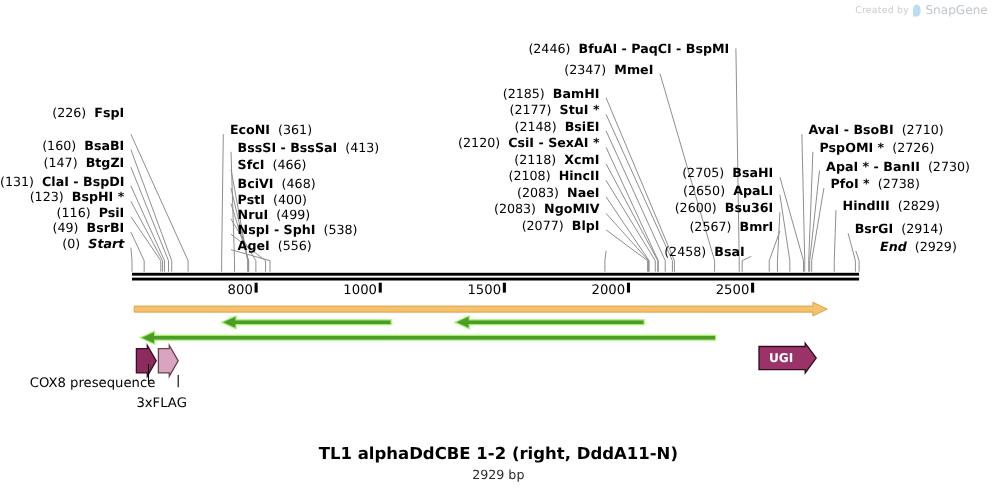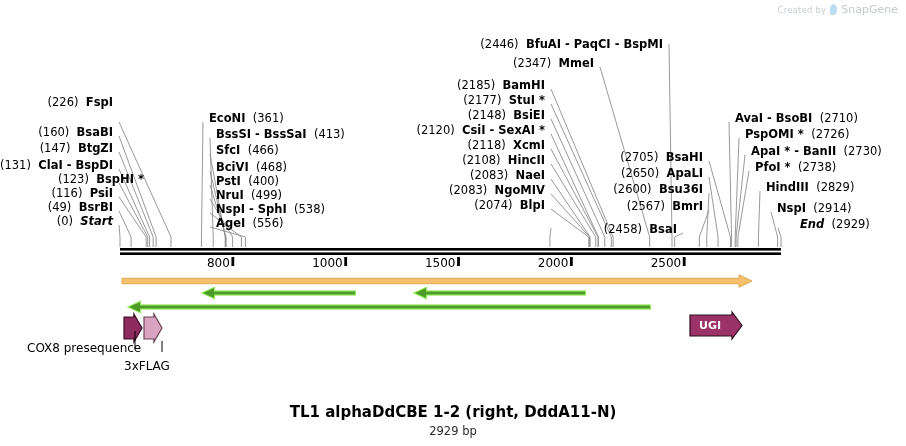--- a/index.html
+++ b/index.html
@@ -122,55 +122,55 @@
     <line x1="135" y1="331" x2="135" y2="349" stroke="#000" stroke-width="1"></line>
     <path d="M 144 317 L 153.9 317 L 153.9 314 L 162 328 L 153.9 342 L 153.9 339 L 144 339 Z" fill="#d9a4c0" stroke="#6b4156" stroke-width="1.2"></path>
     <line x1="162" y1="341" x2="162" y2="352" stroke="#000" stroke-width="1"></line>
     <path d="M 690 315 L 732 315 L 732 312 L 742 325.5 L 732 339 L 732 336 L 690 336 Z" fill="#9c3368" stroke="#2e0d1d" stroke-width="1.2"></path>
   </svg>
 
 <div class="layer" id="enzyme-layer">
     <div class="enz r" style="top: 215px; left: 0px; width: 113px;"><span class="pos">(0)</span>&nbsp;&nbsp;<span class="nm it">Start</span></div>
     <div class="enz r" style="top: 201px; left: 0px; width: 113px;"><span class="pos">(49)</span>&nbsp;&nbsp;<span class="nm">BsrBI</span></div>
     <div class="enz r" style="top: 187px; left: 0px; width: 113px;"><span class="pos">(116)</span>&nbsp;&nbsp;<span class="nm">PsiI</span></div>
-    <div class="enz r" style="top: 173px; left: 0px; width: 113px; padding-left: 31px;"><span class="pos">(123)</span>&nbsp;&nbsp;<span class="nm">BspHI *</span></div>
+    <div class="enz r" style="top: 173px; left: 0px; width: 113px;"><span class="pos">(123)</span>&nbsp;&nbsp;<span class="nm">BspHI *</span></div>
     <div class="enz r" style="top: 159px; left: 0px; width: 113px;"><span class="pos">(131)</span>&nbsp;&nbsp;<span class="nm">ClaI - BspDI</span></div>
     <div class="enz r" style="top: 142px; left: 0px; width: 113px;"><span class="pos">(147)</span>&nbsp;&nbsp;<span class="nm">BtgZI</span></div>
     <div class="enz r" style="top: 126px; left: 0px; width: 113px;"><span class="pos">(160)</span>&nbsp;&nbsp;<span class="nm">BsaBI</span></div>
     <div class="enz r" style="top: 96px; left: 0px; width: 113px;"><span class="pos">(226)</span>&nbsp;&nbsp;<span class="nm">FspI</span></div>
     <div class="enz" style="top: 217px; left: 216px;"><span class="nm">AgeI</span>&nbsp;&nbsp;<span class="pos">(556)</span></div>
     <div class="enz" style="top: 203px; left: 216px;"><span class="nm">NspI - SphI</span>&nbsp;&nbsp;<span class="pos">(538)</span></div>
     <div class="enz" style="top: 189px; left: 216px;"><span class="nm">NruI</span>&nbsp;&nbsp;<span class="pos">(499)</span></div>
     <div class="enz" style="top: 175px; left: 216px;"><span class="nm">PstI</span>&nbsp;&nbsp;<span class="pos">(400)</span></div>
     <div class="enz" style="top: 161px; left: 216px;"><span class="nm">BciVI</span>&nbsp;&nbsp;<span class="pos">(468)</span></div>
     <div class="enz" style="top: 144px; left: 216px;"><span class="nm">SfcI</span>&nbsp;&nbsp;<span class="pos">(466)</span></div>
     <div class="enz" style="top: 128px; left: 216px;"><span class="nm">BssSI - BssSaI</span>&nbsp;&nbsp;<span class="pos">(413)</span></div>
     <div class="enz" style="top: 112px; left: 209px;"><span class="nm">EcoNI</span>&nbsp;&nbsp;<span class="pos">(361)</span></div>
-    <div class="enz r" style="top: 199px; left: 0px; width: 545px;"><span class="pos">(2074)</span>&nbsp;&nbsp;<span class="nm">BlpI</span></div>
+    <div class="enz r" style="top: 199px; left: 0px; width: 545px;"><span class="pos">(2077)</span>&nbsp;&nbsp;<span class="nm">BlpI</span></div>
     <div class="enz r" style="top: 184px; left: 0px; width: 545px;"><span class="pos">(2083)</span>&nbsp;&nbsp;<span class="nm">NgoMIV</span></div>
     <div class="enz r" style="top: 169px; left: 0px; width: 545px;"><span class="pos">(2083)</span>&nbsp;&nbsp;<span class="nm">NaeI</span></div>
     <div class="enz r" style="top: 154px; left: 0px; width: 545px;"><span class="pos">(2108)</span>&nbsp;&nbsp;<span class="nm">HincII</span></div>
     <div class="enz r" style="top: 139px; left: 0px; width: 545px;"><span class="pos">(2118)</span>&nbsp;&nbsp;<span class="nm">XcmI</span></div>
     <div class="enz r" style="top: 124px; left: 0px; width: 545px;"><span class="pos">(2120)</span>&nbsp;&nbsp;<span class="nm">CsiI - SexAI *</span></div>
     <div class="enz r" style="top: 109px; left: 0px; width: 545px;"><span class="pos">(2148)</span>&nbsp;&nbsp;<span class="nm">BsiEI</span></div>
     <div class="enz r" style="top: 94px; left: 0px; width: 545px;"><span class="pos">(2177)</span>&nbsp;&nbsp;<span class="nm">StuI *</span></div>
     <div class="enz r" style="top: 79px; left: 0px; width: 545px;"><span class="pos">(2185)</span>&nbsp;&nbsp;<span class="nm">BamHI</span></div>
     <div class="enz r" style="top: 57px; left: 0px; width: 594px;"><span class="pos">(2347)</span>&nbsp;&nbsp;<span class="nm">MmeI</span></div>
     <div class="enz r" style="top: 38px; left: 0px; width: 663px;"><span class="pos">(2446)</span>&nbsp;&nbsp;<span class="nm">BfuAI - PaqCI - BspMI</span></div>
     <div class="enz r" style="top: 223px; left: 0px; width: 677px;"><span class="pos">(2458)</span>&nbsp;&nbsp;<span class="nm">BsaI</span></div>
     <div class="enz r" style="top: 200px; left: 0px; width: 703px;"><span class="pos">(2567)</span>&nbsp;&nbsp;<span class="nm">BmrI</span></div>
     <div class="enz r" style="top: 183px; left: 0px; width: 703px;"><span class="pos">(2600)</span>&nbsp;&nbsp;<span class="nm">Bsu36I</span></div>
     <div class="enz r" style="top: 167px; left: 0px; width: 703px;"><span class="pos">(2650)</span>&nbsp;&nbsp;<span class="nm">ApaLI</span></div>
     <div class="enz r" style="top: 151px; left: 0px; width: 703px;"><span class="pos">(2705)</span>&nbsp;&nbsp;<span class="nm">BsaHI</span></div>
     <div class="enz" style="top: 112px; left: 735px;"><span class="nm">AvaI - BsoBI</span>&nbsp;&nbsp;<span class="pos">(2710)</span></div>
     <div class="enz" style="top: 128px; left: 745px;"><span class="nm">PspOMI *</span>&nbsp;&nbsp;<span class="pos">(2726)</span></div>
     <div class="enz" style="top: 145px; left: 751px;"><span class="nm">ApaI * - BanII</span>&nbsp;&nbsp;<span class="pos">(2730)</span></div>
     <div class="enz" style="top: 161px; left: 755px;"><span class="nm">PfoI *</span>&nbsp;&nbsp;<span class="pos">(2738)</span></div>
     <div class="enz" style="top: 181px; left: 766px;"><span class="nm">HindIII</span>&nbsp;&nbsp;<span class="pos">(2829)</span></div>
-    <div class="enz" style="top: 202px; left: 777px;"><span class="nm">NspI</span>&nbsp;&nbsp;<span class="pos">(2914)</span></div>
+    <div class="enz" style="top: 202px; left: 777px;"><span class="nm">BsrGI</span>&nbsp;&nbsp;<span class="pos">(2914)</span></div>
     <div class="enz" style="top: 218px; left: 784px; margin-left: 16px;"><span class="nm it">End</span>&nbsp;&nbsp;<span class="pos">(2929)</span></div>
   </div>
 
 <div class="layer" id="ruler-layer">
     <div class="tickval" style="left: 229.837px; top: 256px;">800</div>
     <div class="tickval" style="left: 342.674px; top: 256px;">1000</div>
     <div class="tickval" style="left: 455.511px; top: 256px;">1500</div>
     <div class="tickval" style="left: 568.349px; top: 256px;">2000</div>
     <div class="tickval" style="left: 681.186px; top: 256px;">2500</div>
   </div>

